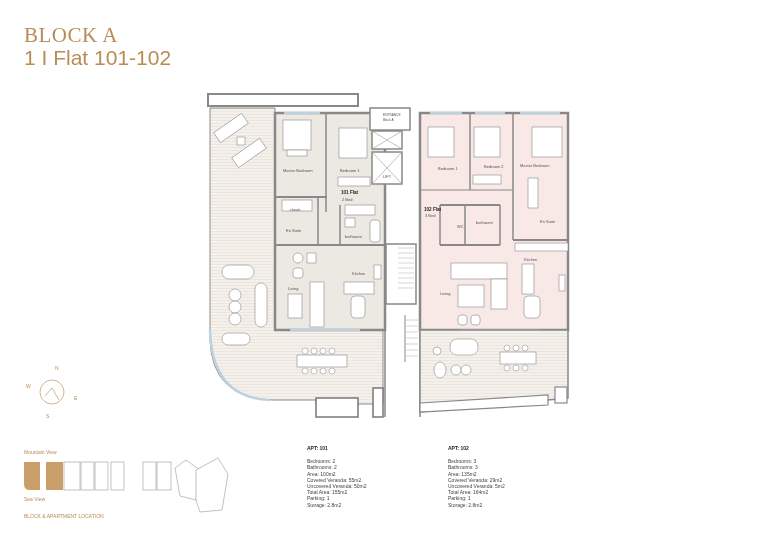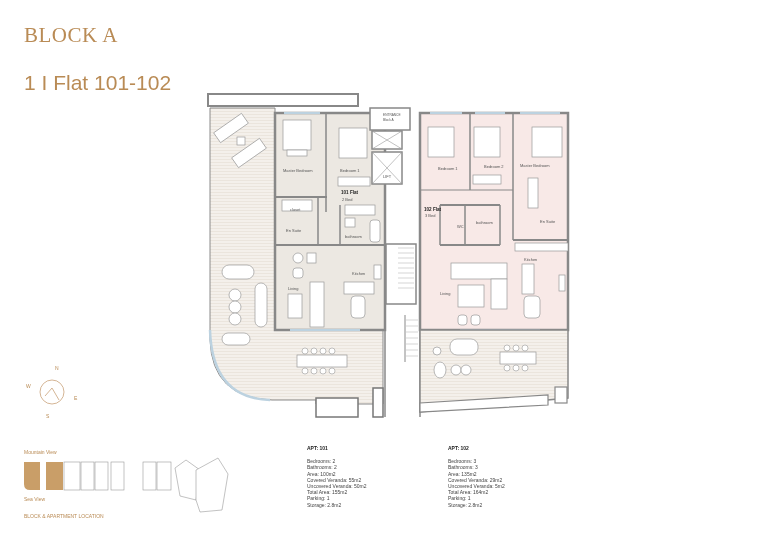--- a/index.html
+++ b/index.html
@@ -1,18 +1,18 @@
 <!DOCTYPE html>
 <html><head>
 <meta charset="utf-8">
 <style>
   html,body{margin:0;padding:0;background:#fff;}
   body{width:768px;height:543px;position:relative;overflow:hidden;font-family:"Liberation Sans",sans-serif;}
   .title1{position:absolute;left:24px;top:24px;font-family:"Liberation Serif",serif;font-size:21px;letter-spacing:0.5px;color:#b98b55;line-height:22px;}
-  .title2{position:absolute;left:24px;top:46px;font-family:"Liberation Sans",sans-serif;font-size:21px;color:#b98b55;line-height:24px;margin-top:25px;}
+  .title2{position:absolute;left:24px;top:46px;font-family:"Liberation Sans",sans-serif;font-size:21px;color:#b98b55;line-height:24px;}
   svg.plan{position:absolute;left:0;top:0;}
   .apt{position:absolute;font-size:5px;color:#444;line-height:6.2px;}
   .apt .h{font-weight:bold;color:#222;margin-bottom:7px;}
   .lbl{position:absolute;font-size:5px;color:#b98b55;}
   .compass-l{position:absolute;font-size:5px;color:#b98b55;}
   .rl{font-size:4px;fill:#555;font-family:"Liberation Sans",sans-serif;}
   .rlb{font-size:4.6px;fill:#222;font-weight:bold;font-family:"Liberation Sans",sans-serif;}
 </style>
 </head>
 <body>

